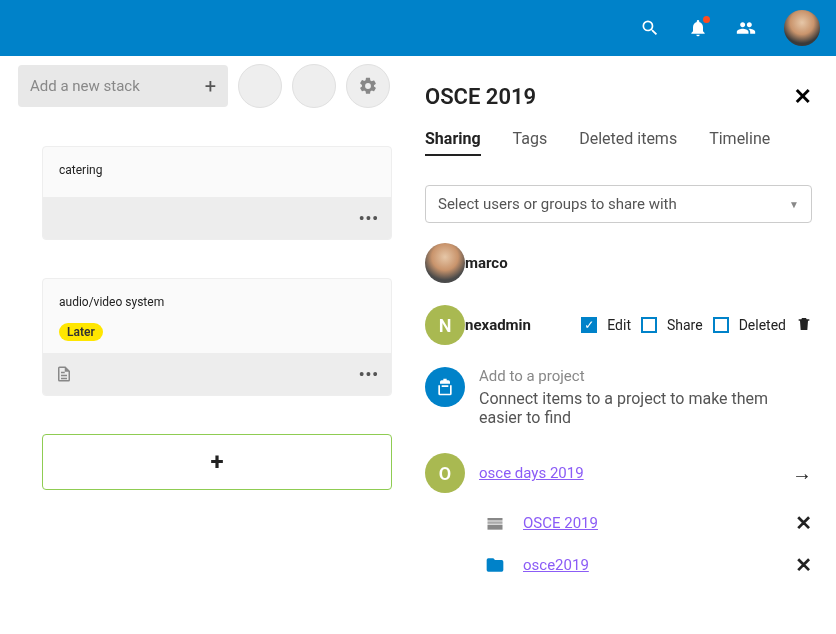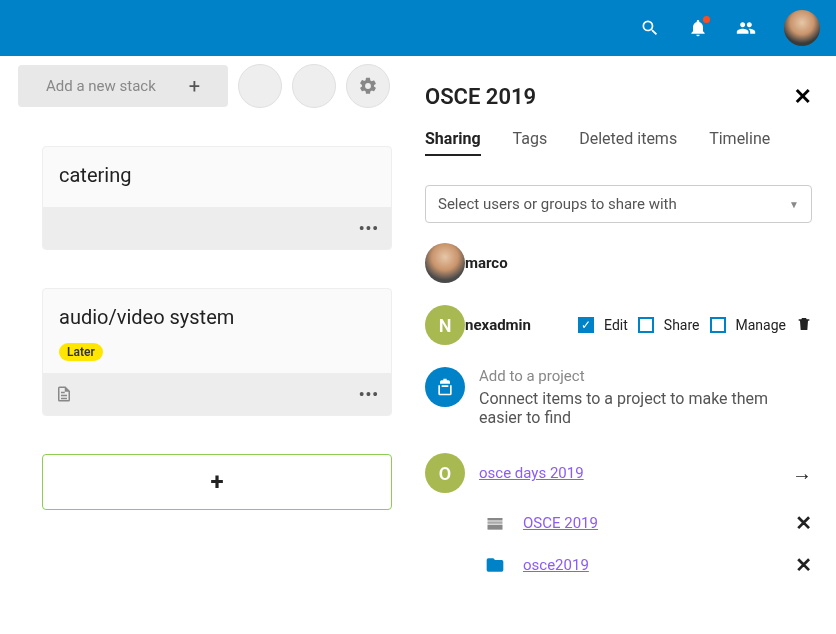--- a/index.html
+++ b/index.html
@@ -10,30 +10,30 @@
 .topbar .avatar { width: 36px; height: 36px; border-radius: 50%; background: radial-gradient(circle at 50% 35%, #e6c7a8 0%, #c9946c 40%, #3a3a3a 70%); cursor: pointer; }
 .topbar svg { width: 20px; height: 20px; fill: #fff; }
 .bell-wrap { position: relative; }
 .bell-dot { position: absolute; top: -2px; right: -2px; width: 7px; height: 7px; background: #ff4c1f; border-radius: 50%; }
 
 .main { display: flex; height: calc(100% - 56px); }
 .left { flex: 0 0 400px; padding: 8px 0 0 18px; }
 .right { flex: 1; padding: 28px 24px 0 24px; border-left: 1px solid transparent; }
 
 .stack-header-row { display: flex; align-items: center; gap: 10px; margin-bottom: 38px; }
-.add-stack { display: flex; align-items: center; justify-content: space-between; width: 210px; height: 42px; background: #e8e8e8; border-radius: 4px; padding: 0 28px; color: #888; font-size: 15px; cursor: pointer; }
+.add-stack { display: flex; align-items: center; justify-content: space-between; width: 210px; height: 42px; background: #e8e8e8; border-radius: 4px; padding: 0 12px; color: #888; font-size: 15px; cursor: pointer; }
 .add-stack .plus { color: #555; font-size: 20px; }
 .circ { width: 44px; height: 44px; border-radius: 50%; background: #eee; border: 1px solid #e0e0e0; cursor: pointer; display:flex; align-items:center; justify-content:center;}
 .circ svg { width:20px; height:20px; fill:#888;}
 .circ.spacer { background:#eee; }
 
 .stack-title { font-size: 22px; color: #333; margin-bottom: 28px; padding-left: 24px; font-weight: 400; }
 
 .card { background: #fafafa; border: 1px solid #eee; border-radius: 4px; margin: 0 0 38px 24px; width: 350px; overflow:hidden; }
-.card-title { padding: 16px 16px 8px; font-size: 20px; color: #222; }
+.card-title { padding: 16px 16px 8px; font-size: 12px; color: #222; }
 .card-body-pad { padding: 0 16px 12px; }
 .later-tag { display:inline-block; background:#ffe600; color:#333; font-size:12px; font-weight:600; padding:2px 8px; border-radius:10px; margin-top:6px;}
 .card-footer { background:#ededed; height:42px; display:flex; align-items:center; justify-content:space-between; padding:0 12px; }
 .card-footer .doc-ic { width:18px; height:18px; fill:#888; }
 .dots { color:#555; letter-spacing:1px; font-weight:700; cursor:pointer; }
 
 .add-card-btn { margin-left:24px; width:350px; height:56px; border:1px solid #8fcc52; border-radius:4px; background:#fff; display:flex; align-items:center; justify-content:center; cursor:pointer; }
 .add-card-btn span { font-size:24px; font-weight:700; color:#222; }
 
 
@@ -165,21 +165,21 @@
 
     <div class="share-row">
       <div class="av-circ av-n">N</div>
       <div class="share-name">nexadmin</div>
       <div class="perm-group">
         <span class="cb ck"></span>
         <span>Edit</span>
         <span class="cb"></span>
         <span>Share</span>
         <span class="cb"></span>
-        <span>Manage</span>
+        <span>Deleted</span>
         <span class="trash">
           <svg viewBox="0 0 24 24">
               <path d="M6 7h12l-1 14H7L6 7zm3-4h6l1 2h4v2H4V5h4l1-2z"></path>
             </svg>
         </span>
       </div>
     </div>
 
     <div class="proj-lead">
       <div class="proj-ic">

